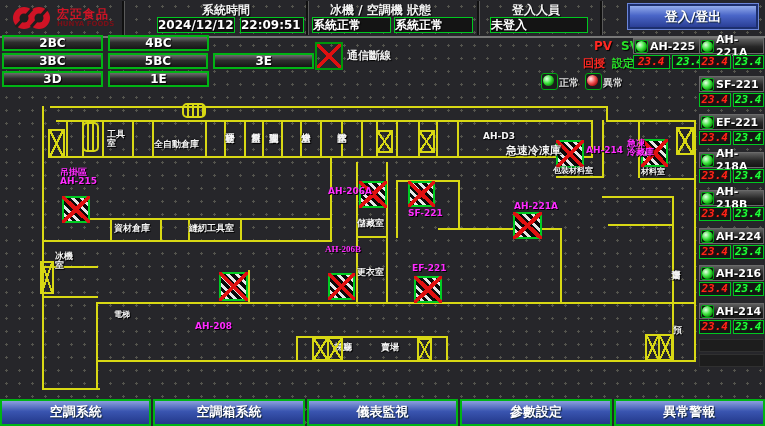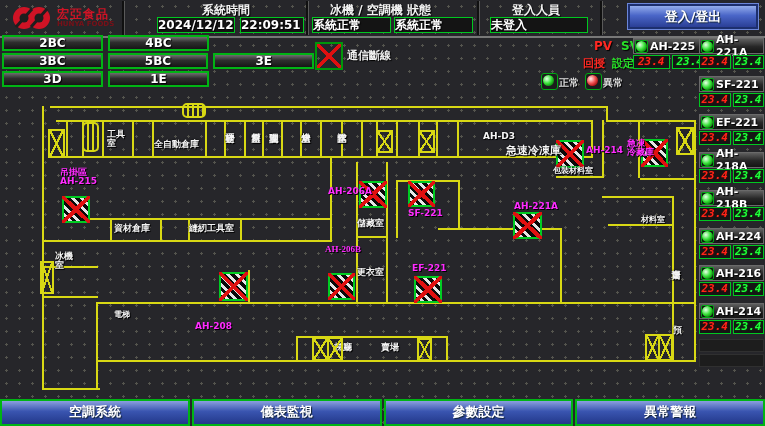--- a/index.html
+++ b/index.html
@@ -230,20 +230,21 @@
       </div>
       <div class="vals" style="top: 282px; position: absolute;">
         <div class="seg">23.4</div>
         <div class="seg grn">23.4</div>
       </div>
       <div class="empty-slot" style="top: 301px; position: absolute;"></div>
       <div class="empty-slot" style="top: 316px; position: absolute;"></div>
     </div>
   <div id="nav">
       <div class="navbtn">空調系統</div>
+      <div class="navbtn">空調箱系統</div>
       <div class="navbtn">儀表監視</div>
       <div class="navbtn">參數設定</div>
       <div class="navbtn">異常警報</div>
     </div>
 
 <div class="wall" style="left: 50px; top: 106px; width: 558px; height: 2px;"></div>
     <div class="wall" style="left: 42px; top: 106px; width: 2px; height: 284px;"></div>
     <div class="wall" style="left: 42px; top: 388px; width: 58px; height: 2px;"></div>
     <div class="wall" style="left: 96px; top: 360px; width: 600px; height: 2px;"></div>
     <div class="wall" style="left: 96px; top: 302px; width: 2px; height: 88px;"></div>
@@ -365,21 +366,21 @@
     </div>
     <div class="rlabel" style="left: 483px; top: 132px;">
       <div>AH-D3</div>
     </div>
     <div class="rlabel" style="left: 506px; top: 146px; font-size: 11px;">
       <div>急速冷凍庫</div>
     </div>
     <div class="rlabel" style="left: 553px; top: 166px; font-size: 8px;">
       <div>包裝材料室</div>
     </div>
-    <div class="rlabel" style="left: 641px; top: 167px; font-size: 8px; margin-top: 48px;">
+    <div class="rlabel" style="left: 641px; top: 167px; font-size: 8px;">
       <div>材料室</div>
     </div>
     <div class="rlabel" style="left: 114px; top: 224px;">
       <div>資材倉庫</div>
     </div>
     <div class="rlabel" style="left: 189px; top: 224px;">
       <div>縫紉工具室</div>
     </div>
     <div class="rlabel" style="left: 357px; top: 219px;">
       <div>儲藏室</div>

